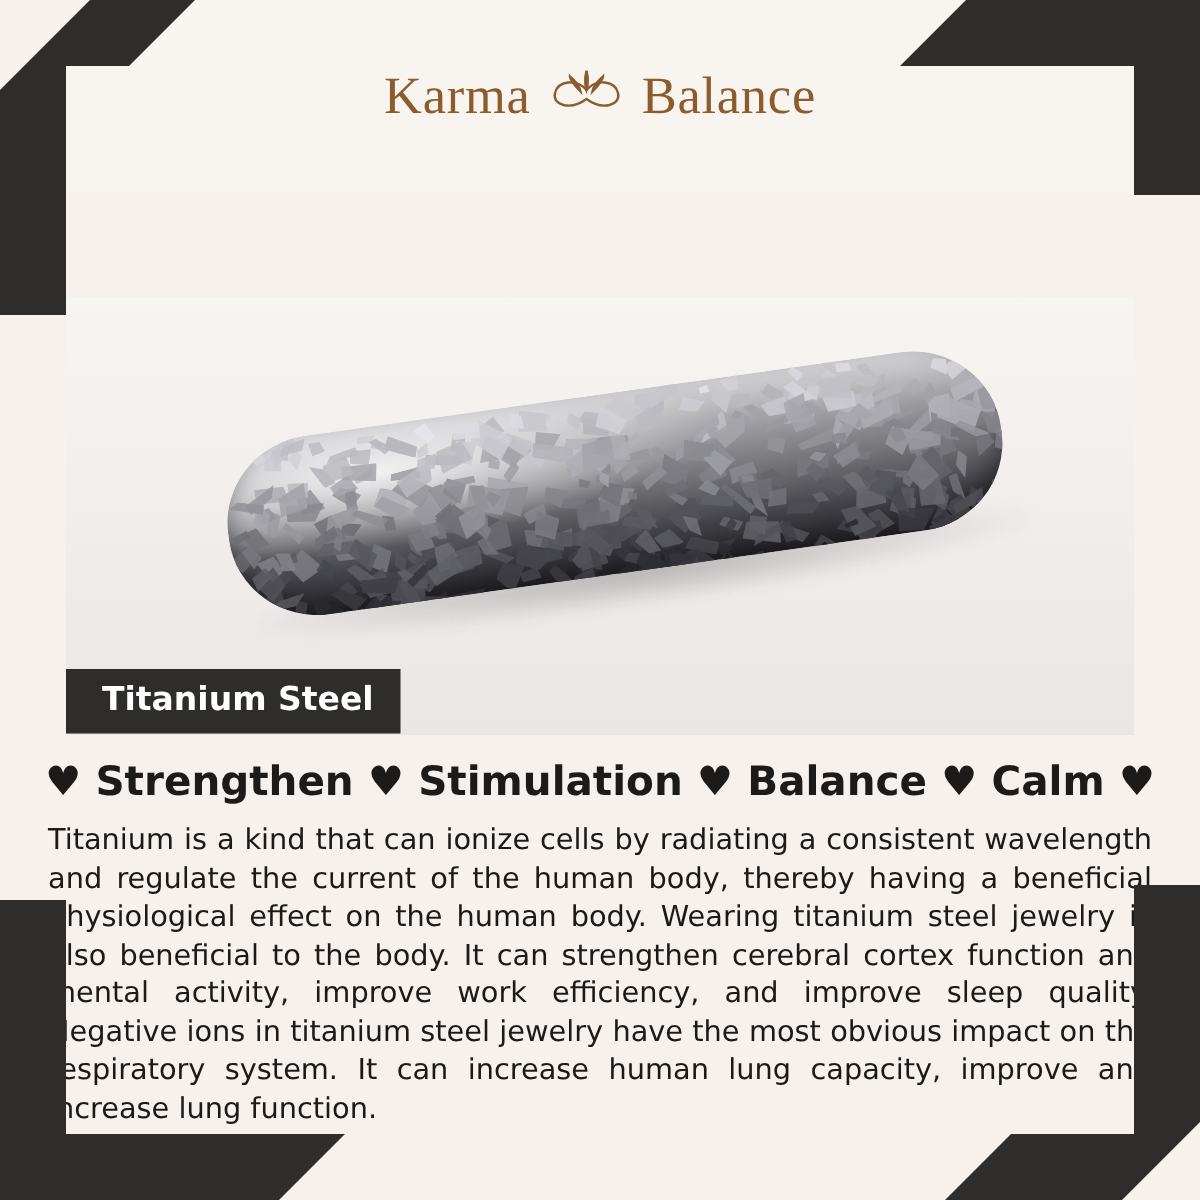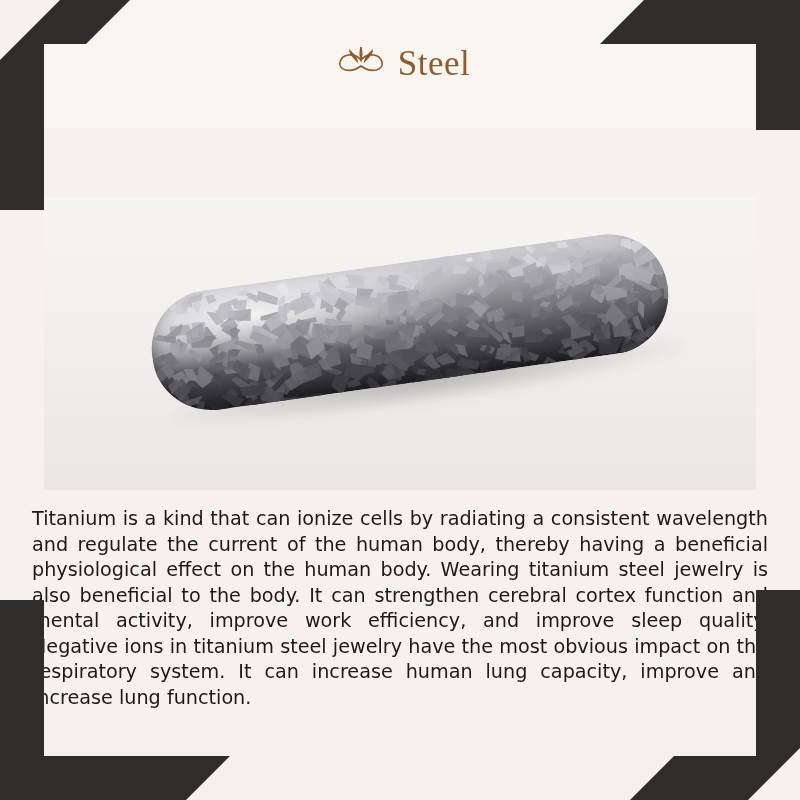--- a/index.html
+++ b/index.html
@@ -172,31 +172,32 @@
   <div class="frame-corner corner-tr2"></div>
   <div class="frame-corner corner-bl"></div>
   <div class="frame-corner corner-bl2"></div>
   <div class="frame-corner corner-br"></div>
   <div class="frame-corner corner-br2"></div>
   <div class="diag-tl"></div>
   <div class="diag-br"></div>
 
   <div class="logo-area">
     <div class="logo">
+      <span class="logo-word">Karma</span>
       <span class="logo-mark">
         <svg width="62" height="40" viewBox="0 0 62 40">
           <g fill="none" stroke="#8d5c2d" stroke-width="1.6">
             <path d="M31 16 C24 8, 12 10, 10 18 C8 26, 20 30, 31 22 C42 30, 54 26, 52 18 C50 10, 38 8, 31 16 Z"></path>
             <path d="M31 16 C29 9, 31 4, 31 3 C31 4, 33 9, 31 16 Z" fill="#8d5c2d"></path>
             <path d="M27 17 C22 12, 20 8, 20 7 C22 9, 26 12, 27 17 Z" fill="#8d5c2d"></path>
             <path d="M35 17 C40 12, 42 8, 42 7 C40 9, 36 12, 35 17 Z" fill="#8d5c2d"></path>
           </g>
         </svg>
       </span>
-      <span class="logo-word">Steel</span>
+      <span class="logo-word">Balance</span>
     </div>
   </div>
 
 
   <div class="photo">
     <div class="stone-wrap">
       <div class="stone-shadow"></div>
       <div class="stone-body">
         <div class="facets" id="facets">
             <i style="left:258.7px;top:45.5px;width:11.4px;height:5.8px;background:rgb(164,164,170);transform:rotate(-44.6deg);clip-path:polygon(22% 0,100% 10%,93% 100%,0 82%);"></i>
@@ -617,18 +618,22 @@
             <i style="left:2.9px;top:39.3px;width:23.4px;height:6.8px;background:rgb(144,144,150);transform:rotate(13.1deg);clip-path:polygon(23% 0,100% 7%,97% 100%,0 81%);"></i>
             <i style="left:127.8px;top:93.2px;width:24.3px;height:17.8px;background:rgb(98,98,104);transform:rotate(-44.5deg);clip-path:polygon(14% 0,100% 31%,86% 100%,0 58%);"></i>
             <i style="left:21.0px;top:104.6px;width:25.1px;height:7.9px;background:rgb(87,87,93);transform:rotate(-17.3deg);clip-path:polygon(28% 0,100% 31%,65% 100%,0 50%);"></i>
             <i style="left:99.6px;top:10.4px;width:15.5px;height:7.1px;background:rgb(183,183,189);transform:rotate(32.3deg);clip-path:polygon(24% 0,100% 20%,89% 100%,0 57%);"></i>
             <i style="left:107.0px;top:97.8px;width:11.3px;height:6.9px;background:rgb(96,96,102);transform:rotate(36.8deg);clip-path:polygon(29% 0,100% 5%,74% 100%,0 60%);"></i>
           </div>
       </div>
     </div>
   </div>
 
+  <div class="label-band" style="bottom:310px">
+    <span class="t-label" style="position:relative;display:inline-block">Titanium Steel</span>
+  </div>
 
   <div class="content">
+    <div class="benefits">♥ Strengthen ♥ Stimulation ♥ Balance ♥ Calm ♥</div>
     <div class="paragraph">Titanium is a kind that can ionize cells by radiating a consistent wavelength and regulate the current of the human body, thereby having a beneficial physiological effect on the human body. Wearing titanium steel jewelry is also beneficial to the body. It can strengthen cerebral cortex function and mental activity, improve work efficiency, and improve sleep quality. Negative ions in titanium steel jewelry have the most obvious impact on the respiratory system. It can increase human lung capacity, improve and increase lung function.</div>
   </div>
 
 </div>
 
 </body></html>

